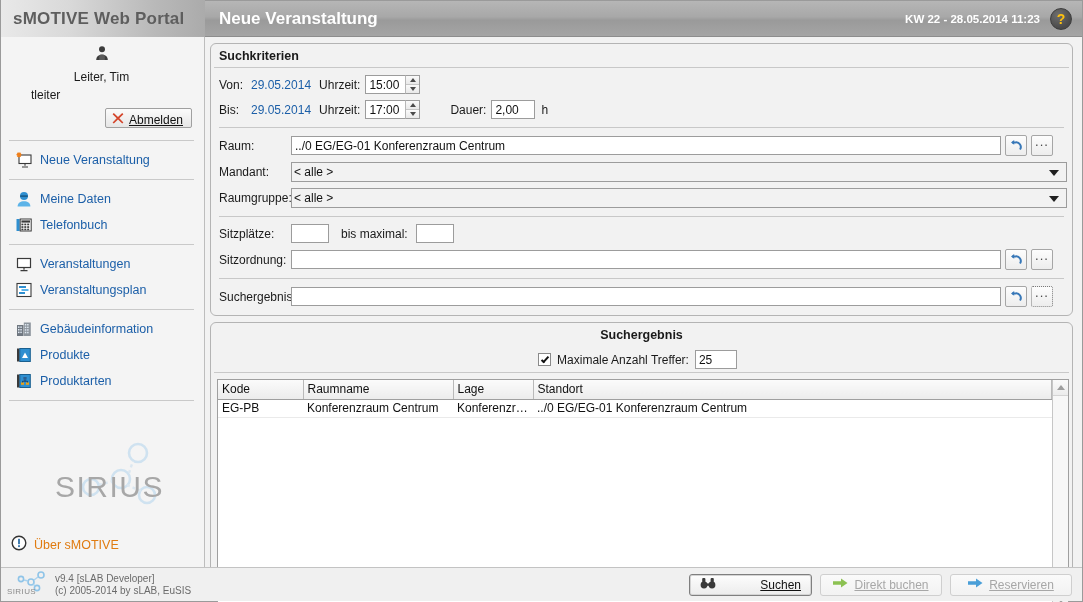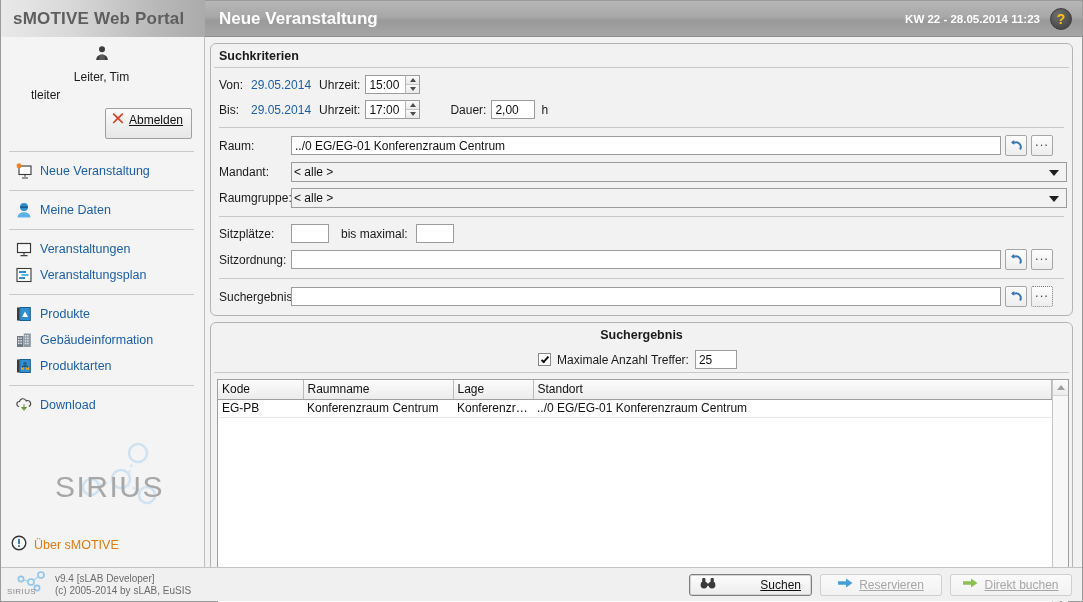--- a/index.html
+++ b/index.html
@@ -64,21 +64,21 @@
   }
   .user-block { padding: 8px 10px 6px 8px; }
   .user-line { display: flex; align-items: center; gap: 6px; flex-direction: column; }
   .user-name { font-size: 12px; color: #1a1a1a; }
   .user-login { font-size: 12px; color: #1a1a1a; margin: 4px 0 0 22px; }
   .logout-row { display: flex; justify-content: flex-end; margin-top: 6px; padding-right: 2px;}
   .btn-logout {
     display: inline-flex; align-items: center; gap: 5px;
     background: linear-gradient(to bottom,#fbfbfb,#e6e6e6);
     border: 1px solid #a0a0a0; border-radius: 2px;
-    padding: 3px 8px 11px 6px;
+    padding: 3px 8px 0 6px;
     font-size: 12px; color: #111; cursor: pointer;
   }
   .btn-logout u { text-decoration: underline; }
   .nav-sep { height: 1px; background: #c9c9c9; margin: 6px 10px 6px 8px; }
   .nav-item {
     display: flex; align-items: center; gap: 7px;
     padding: 4px 8px 4px 14px;
     cursor: pointer;
   }
   .nav-label { color: #1c5fa8; font-size: 12.5px; }
@@ -295,20 +295,41 @@
     <div class="nav-item">
       <span class="nav-icon">
         <svg width="18" height="18" viewBox="0 0 18 18">
           <circle cx="9" cy="6" r="4" fill="#2f8fd0"></circle>
           <rect x="5" y="5.2" width="8" height="1.8" rx="0.8" fill="#1a5f8f"></rect>
           <path d="M2.6 16.5c0-3.3 2.9-5.2 6.4-5.2s6.4 1.9 6.4 5.2z" fill="#5cb3e8"></path>
         </svg>
       </span>
       <span class="nav-label">Meine Daten</span>
     </div>
+    <div class="nav-item">
+      <span class="nav-icon">
+        <svg width="18" height="18" viewBox="0 0 18 18">
+          <rect x="1.5" y="3" width="3.2" height="12" fill="#2f8fd0"></rect>
+          <rect x="5.2" y="3" width="11" height="12" fill="#fff" stroke="#3a3a3a" stroke-width="1"></rect>
+          <g fill="#3a3a3a">
+            <rect x="6.4" y="4.4" width="8.6" height="2.2"></rect>
+            <rect x="6.4" y="7.6" width="2" height="1.7"></rect>
+              <rect x="9.3" y="7.6" width="2" height="1.7"></rect>
+              <rect x="12.2" y="7.6" width="2" height="1.7"></rect>
+            <rect x="6.4" y="10.2" width="2" height="1.7"></rect>
+              <rect x="9.3" y="10.2" width="2" height="1.7"></rect>
+              <rect x="12.2" y="10.2" width="2" height="1.7"></rect>
+            <rect x="6.4" y="12.6" width="2" height="1.6"></rect>
+              <rect x="9.3" y="12.6" width="2" height="1.6"></rect>
+              <rect x="12.2" y="12.6" width="2" height="1.6"></rect>
+          </g>
+        </svg>
+      </span>
+      <span class="nav-label">Telefonbuch</span>
+    </div>
 
     <div class="nav-sep"></div>
 
     <div class="nav-item">
       <span class="nav-icon">
         <svg width="18" height="18" viewBox="0 0 18 18">
           <rect x="2.5" y="3.5" width="13" height="9" fill="#fff" stroke="#3a3a3a" stroke-width="1.2"></rect>
           <path d="M9 12.5v2.3M5.5 15.6h7" stroke="#3a3a3a" stroke-width="1.2" fill="none"></path>
         </svg>
       </span>
@@ -321,30 +342,20 @@
           <rect x="4" y="5" width="7" height="2" fill="#2f8fd0"></rect>
           <rect x="6.5" y="8" width="7" height="2" fill="#5cb3e8"></rect>
           <rect x="4" y="11" width="6" height="2" fill="#2f8fd0"></rect>
         </svg>
       </span>
       <span class="nav-label">Veranstaltungsplan</span>
     </div>
 
     <div class="nav-sep"></div>
 
-    <div class="nav-item">
-      <span class="nav-icon">
-        <svg width="18" height="18" viewBox="0 0 18 18">
-          <rect x="2" y="2.5" width="2.6" height="13" fill="#3a3a3a"></rect>
-          <rect x="4.8" y="2.5" width="10.5" height="13" fill="#2f8fd0" stroke="#1a5f8f" stroke-width="1"></rect>
-          <path d="M7 12 10 6.5 13 12z" fill="#fff"></path>
-        </svg>
-      </span>
-      <span class="nav-label">Produkte</span>
-    </div>
     <div class="nav-item">
       <span class="nav-icon">
         <svg width="18" height="18" viewBox="0 0 18 18">
           <rect x="2" y="5" width="6.5" height="11" fill="#6f7780"></rect>
           <rect x="8.8" y="2.5" width="7" height="13.5" fill="#8d959d"></rect>
           <g fill="#dfe8f2">
             <rect x="3" y="6.4" width="1.5" height="1.5"></rect>
               <rect x="5.3" y="6.4" width="1.5" height="1.5"></rect>
             <rect x="3" y="9" width="1.5" height="1.5"></rect>
               <rect x="5.3" y="9" width="1.5" height="1.5"></rect>
@@ -361,40 +372,41 @@
           </g>
         </svg>
       </span>
       <span class="nav-label">Gebäudeinformation</span>
     </div>
     <div class="nav-item">
       <span class="nav-icon">
         <svg width="18" height="18" viewBox="0 0 18 18">
           <rect x="2" y="2.5" width="2.6" height="13" fill="#3a3a3a"></rect>
           <rect x="4.8" y="2.5" width="10.5" height="13" fill="#2f8fd0" stroke="#1a5f8f" stroke-width="1"></rect>
+          <path d="M7 12 10 6.5 13 12z" fill="#fff"></path>
+        </svg>
+      </span>
+      <span class="nav-label">Produkte</span>
+    </div>
+    <div class="nav-item">
+      <span class="nav-icon">
+        <svg width="18" height="18" viewBox="0 0 18 18">
+          <rect x="2" y="2.5" width="2.6" height="13" fill="#3a3a3a"></rect>
+          <rect x="4.8" y="2.5" width="10.5" height="13" fill="#2f8fd0" stroke="#1a5f8f" stroke-width="1"></rect>
           <rect x="8.4" y="5" width="3.2" height="2.6" fill="#2f5f8f"></rect>
           <rect x="6" y="10.4" width="3" height="2.4" fill="#e8a11a"></rect>
           <rect x="11" y="10.4" width="3" height="2.4" fill="#e8a11a"></rect>
           <path d="M10 7.6v1.6M7.5 9.2h5M7.5 9.2v1.2M12.5 9.2v1.2" stroke="#1a3a5f" stroke-width="0.9" fill="none"></path>
         </svg>
       </span>
       <span class="nav-label">Produktarten</span>
     </div>
 
     <div class="nav-sep"></div>
 
-    <div class="nav-item">
-      <span class="nav-icon">
-        <svg width="18" height="18" viewBox="0 0 18 18">
-          <path d="M4.2 10.5a2.5 2.5 0 0 1 .3-5 3.6 3.6 0 0 1 6.8-.6 2.6 2.6 0 0 1 2.6 5.6" fill="none" stroke="#4a4a4a" stroke-width="1.2"></path>
-          <path d="M9 8.2v4.4M6.6 11.5 9 14.3l2.4-2.8z" fill="#7ab648" stroke="#5e9434" stroke-width="1"></path>
-        </svg>
-      </span>
-      <span class="nav-label">Download</span>
-    </div>
 
     <div class="logo-wrap">
       <svg width="140" height="80" viewBox="0 0 140 80">
         <g fill="none" stroke="#cfe2f0" stroke-width="2.6">
           <circle cx="105" cy="18" r="9"></circle>
           <circle cx="88" cy="44" r="9"></circle>
           <circle cx="58" cy="52" r="8"></circle>
           <circle cx="114" cy="60" r="8"></circle>
         </g>
         <g stroke="#dbe7f0" stroke-width="2.4" stroke-dasharray="3,3">
@@ -629,29 +641,29 @@
             <rect x="6.6" y="6.4" width="2.8" height="2.4" fill="#3a3a3a"></rect>
             <rect x="2.2" y="1" width="3.2" height="4.4" rx="1" fill="#3a3a3a"></rect>
             <rect x="10.6" y="1" width="3.2" height="4.4" rx="1" fill="#3a3a3a"></rect>
           </svg>
         </span>
         <span><u>Suchen</u></span>
       </div>
       <div class="fbtn disabled">
         <span>
           <svg width="15" height="12" viewBox="0 0 15 12">
+            <path d="M0 4.3h8V1.5L14.5 6 8 10.5V7.7H0z" fill="#8cc152"></path>
+          </svg>
+        </span>
+        <span><u>Direkt buchen</u></span>
+      </div>
+      <div class="fbtn disabled">
+        <span>
+          <svg width="15" height="12" viewBox="0 0 15 12">
             <path d="M0 4.3h8V1.5L14.5 6 8 10.5V7.7H0z" fill="#4a9fd8"></path>
           </svg>
         </span>
         <span><u>Reservieren</u></span>
       </div>
-      <div class="fbtn disabled">
-        <span>
-          <svg width="15" height="12" viewBox="0 0 15 12">
-            <path d="M0 4.3h8V1.5L14.5 6 8 10.5V7.7H0z" fill="#8cc152"></path>
-          </svg>
-        </span>
-        <span><u>Direkt buchen</u></span>
-      </div>
     </div>
   </div>
 
 </div>
 
 </body></html>

